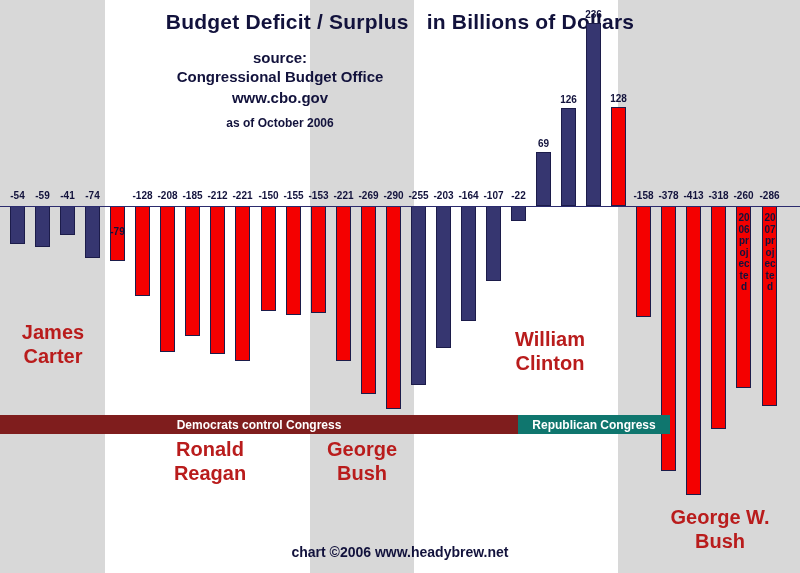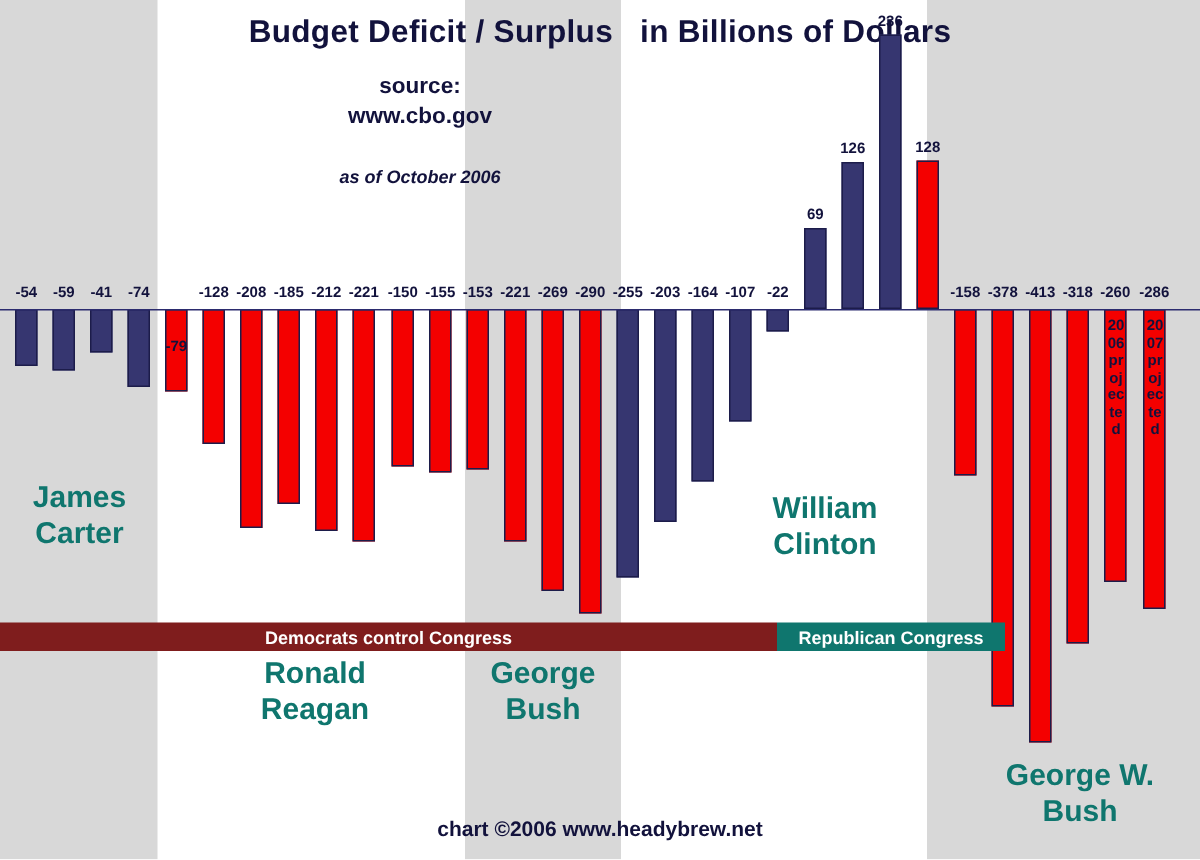--- a/index.html
+++ b/index.html
@@ -42,21 +42,21 @@
     position: absolute;
     left: 0;
     top: 48px;
     width: 560px;
     text-align: center;
     color: #12123c;
   }
   .source-line1 { font-size: 15px; font-weight: bold; line-height: 19px; }
   .source-line2 { font-size: 15px; font-weight: bold; line-height: 20px; }
   .source-line3 { font-size: 15px; font-weight: bold; line-height: 21px; }
-  .source-line4 { font-size: 12px; font-weight: bold; line-height: 22px; margin-top:19px;font-style:italic; }
+  .source-line4 { font-size: 12px; font-weight: bold; line-height: 22px; margin-top:4px; }
 
   
   #plot {
     position: absolute;
     left: 0;
     top: 0;
     width: 800px;
     height: 573px;
   }
   .axis-line {
@@ -113,21 +113,21 @@
     box-sizing: border-box;
   }
   .congress-dem { background: #7f1d1d; }
   .congress-rep { background: #0f766e; }
 
   
   .pres-name {
     position: absolute;
     font-size: 20px;
     font-weight: bold;
-    color: #0f766e;
+    color: #b91c1c;
     line-height: 24px;
     white-space: pre-line;
     text-align: center;
   }
 
   
   .footer {
     position: absolute;
     left: 0;
     top: 544px;
@@ -144,20 +144,21 @@
 <div id="chart-root">
 
   <div class="era-band" style="left:0px;   width:105px;"></div>
   <div class="era-band" style="left:310px; width:104px;"></div>
   <div class="era-band" style="left:618px; width:182px;"></div>
 
   <div class="title">Budget Deficit / Surplus   in Billions of Dollars</div>
 
   <div class="source-block">
     <div class="source-line1">source:</div>
+    <div class="source-line2">Congressional Budget Office</div>
     <div class="source-line3">www.cbo.gov</div>
     <div class="source-line4">as of October 2006</div>
   </div>
 
   <div id="plot">
       <div class="bar neg dem" style="left: 10px; width: 15px; top: 206px; height: 38px;"></div>
       <div class="bar-label" style="width: 30px; left: 2.5px; top: 190px;">-54</div>
       <div class="bar neg dem" style="left: 35px; width: 15px; top: 206px; height: 41px;"></div>
       <div class="bar-label" style="width: 30px; left: 27.5px; top: 190px;">-59</div>
       <div class="bar neg dem" style="left: 60px; width: 15px; top: 206px; height: 29px;"></div>

